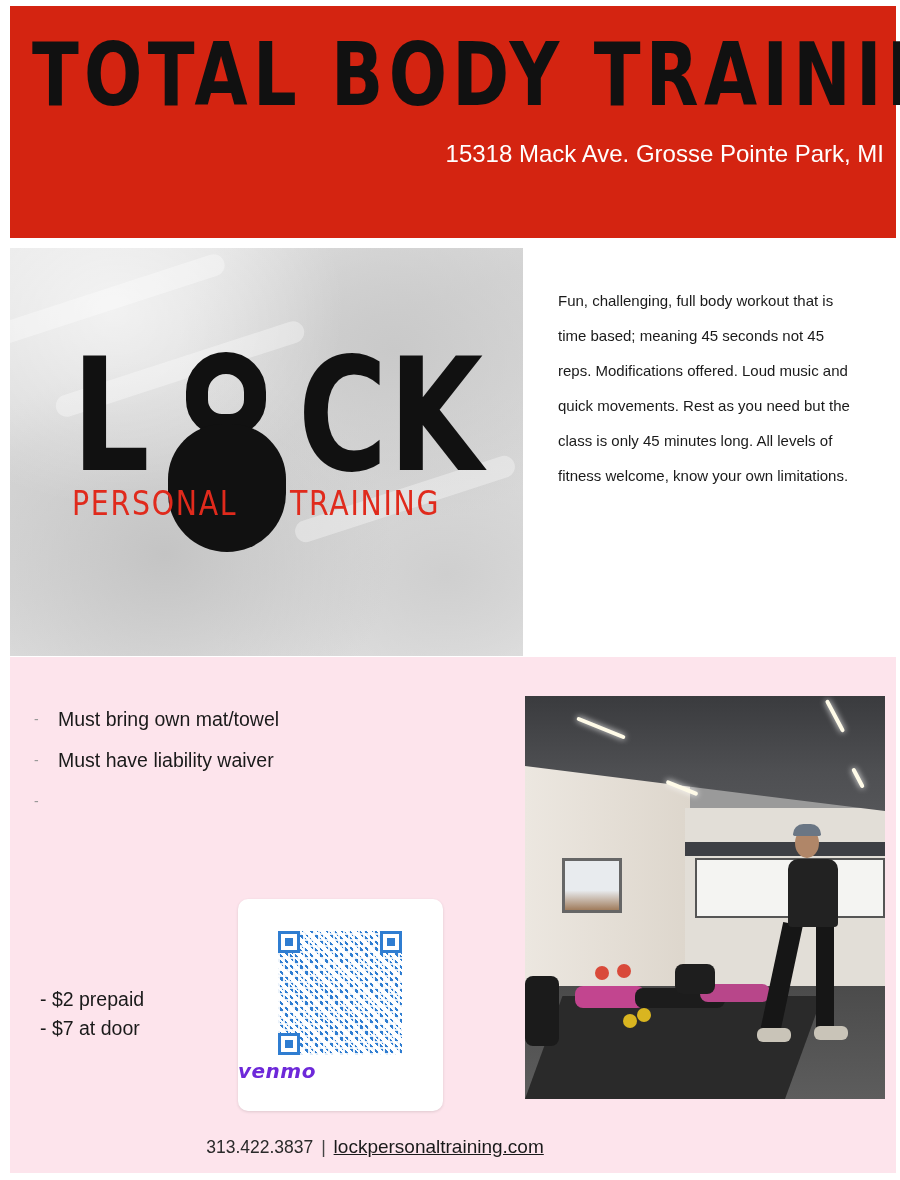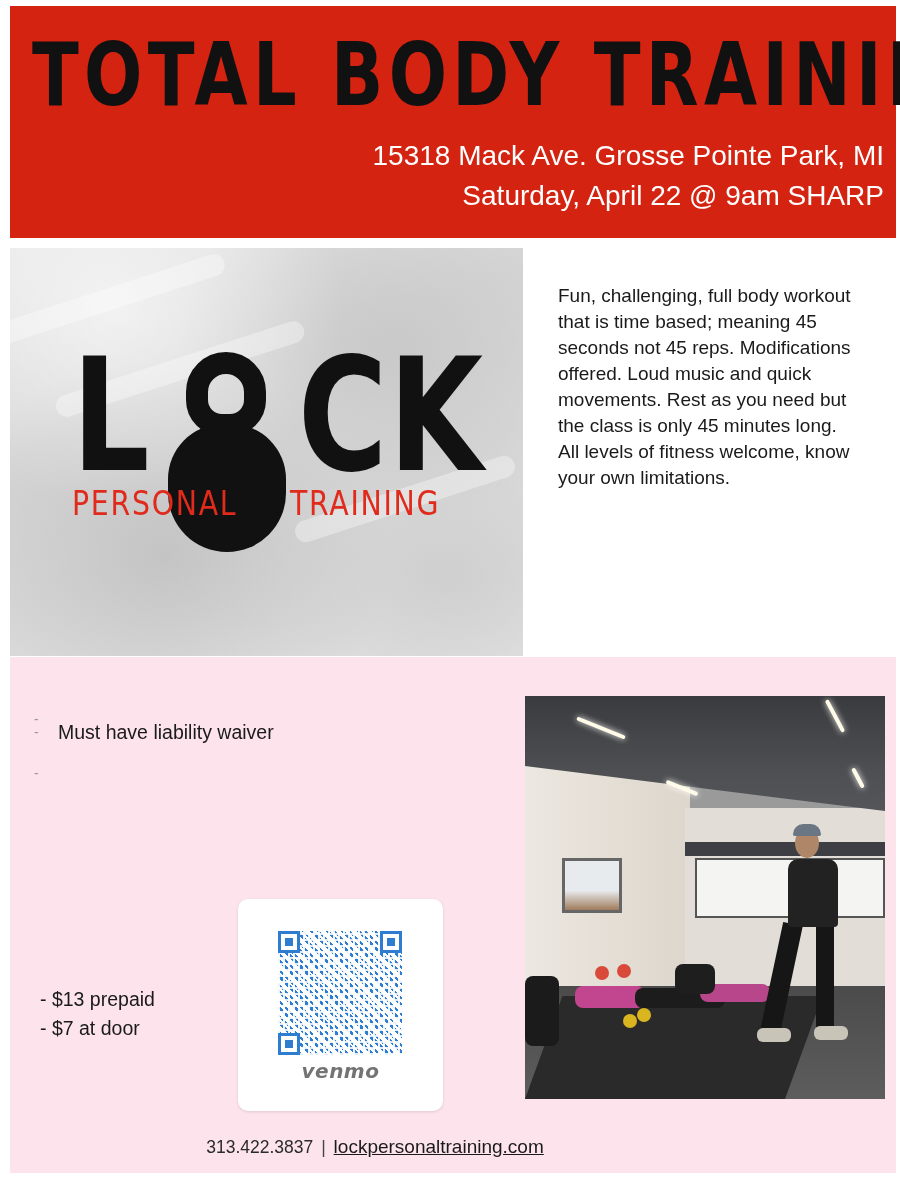--- a/index.html
+++ b/index.html
@@ -13,21 +13,21 @@
   }
   .banner-title {
     position: absolute; left: 22px; top: 18px; width: 850px;
     font-family: "DejaVu Sans", sans-serif; font-weight: 900;
     font-size: 78px; line-height: 90px; letter-spacing: 6px;
     color: #111; text-align: center;
     transform: scaleX(0.88) scaleY(1.12); transform-origin: left top;
     white-space: nowrap;
   }
   .banner-address, .banner-date {
-    position: absolute; right: 12px; color: #fff; font-size: 28px; text-align: right;
+    position: absolute; right: 12px; color: #fff; font-size: 24px; text-align: right;
     font-family: "Liberation Sans", sans-serif; white-space: nowrap;
   }
   .banner-address { top: 134px; }
   .banner-date { top: 174px; }
 
   
   .logo-block {
     position: absolute; left: 10px; top: 248px; width: 513px; height: 408px;
     background:
       radial-gradient(ellipse at 20% 15%, rgba(255,255,255,0.6) 0%, rgba(255,255,255,0) 40%),
@@ -61,21 +61,21 @@
     position: absolute; top: 138px; color: #e02a1c;
     font-family: "DejaVu Sans", sans-serif; font-size: 33px; line-height: 40px; letter-spacing: 2px;
     transform: scaleX(0.86); transform-origin: left top; white-space: nowrap;
   }
   .logo-sub.left { left: 0; }
   .logo-sub.right { left: 218px; }
 
   
   .description {
     position: absolute; left: 558px; top: 283px; width: 300px;
-    font-size: 19px; line-height: 26px; color: #1a1a1a;
+    font-size: 15px; line-height: 35px; color: #1a1a1a;
   }
 
   
   .pink {
     position: absolute; left: 10px; top: 657px; width: 886px; height: 516px;
     background: #fde4ec;
   }
   .req-list { position: absolute; left: 32px; top: 705px; width: 420px; list-style: none; }
   .req-item { position: relative; padding-left: 26px; font-size: 19.5px; line-height: 28px; color: #1a1a1a; margin-bottom: 13px; }
   .req-item .dash { position: absolute; left: 2px; top: 0; color: #999; font-size: 14px; }
@@ -96,23 +96,23 @@
       repeating-linear-gradient(45deg, #2f7dd1 0 3px, #fff 3px 5px, #2f7dd1 5px 7px, #fff 7px 11px);
   }
   .qr .finder {
     position: absolute; width: 22px; height: 22px; border: 3px solid #2f7dd1; background: #fff;
   }
   .qr .finder::after {
     content: ""; position: absolute; left: 4px; top: 4px; width: 8px; height: 8px; background: #2f7dd1;
   }
   .qr .f1 { left: 0; top: 0; } .qr .f2 { right: 0; top: 0; } .qr .f3 { left: 0; bottom: 0; }
   .venmo-label {
-    position: absolute; left: 0; width: 205px; top: 160px; text-align: center;
+    position: absolute; left: 0; width: 205px; top: 160px; text-align: left;
     font-family: "DejaVu Sans", sans-serif; font-weight: 700; font-style: italic;
-    font-size: 20px; color: #737373; letter-spacing: 0.5px;
+    font-size: 20px; color: #6d28d9; letter-spacing: 0.5px;
   }
 
   
   .photo {
     position: absolute; left: 525px; top: 696px; width: 360px; height: 403px; overflow: hidden;
     background: #9a9a9a;
   }
   .ceiling { position: absolute; left: 0; top: 0; width: 360px; height: 125px;
     background: linear-gradient(180deg, #3a3b3e 0%, #4e4f52 60%, #56575a 100%);
     clip-path: polygon(0 0, 100% 0, 100% 92%, 0 56%); }
@@ -141,21 +141,20 @@
   }
   .footer .sep { margin: 0 3px; color: #444; }
   .footer .link { color: #1a1a1a; text-decoration: underline; font-size: 19px; }
 </style>
 </head>
 <body>
 
 <div class="banner">
   <div class="banner-title">TOTAL BODY TRAINING</div>
   <div class="banner-address">15318 Mack Ave. Grosse Pointe Park, MI</div>
-  <div class="banner-date">Saturday, April 22 @ 9am SHARP</div>
 </div>
 
 <div class="logo-block">
   <div class="bar" style="left:-20px; top:40px; width:240px;"></div>
   <div class="bar" style="left:40px; top:110px; width:260px;"></div>
   <div class="bar" style="left:280px; top:240px; width:230px;"></div>
   <div class="logo-wrap">
     <div class="logo-L">L</div>
     <div class="kettle-top"></div>
     <div class="kettle-body"></div>
@@ -165,32 +164,33 @@
   </div>
 </div>
 
 <div class="description">Fun, challenging, full body workout that is time based; meaning 45 seconds not 45 reps. Modifications offered. Loud music and quick movements. Rest as you need but the class is only 45 minutes long. All levels of fitness welcome, know your own limitations.</div>
 
 <div class="pink"></div>
 
 <ul class="req-list">
   <li class="req-item">
     <span class="dash">-</span>
+    <span>Must bring own mat/towel</span>
   </li>
   <li class="req-item">
     <span class="dash">-</span>
     <span>Must have liability waiver</span>
   </li>
   <li class="req-item">
     <span class="dash">-</span>
   </li>
 </ul>
 
 <ul class="price-list">
-  <li class="price-item">- $13 prepaid</li>
+  <li class="price-item">- $2 prepaid</li>
   <li class="price-item">- $7 at door</li>
 </ul>
 
 <div class="qr-card">
   <div class="qr">
     <div class="finder f1"></div>
     <div class="finder f2"></div>
     <div class="finder f3"></div>
   </div>
   <div class="venmo-label">venmo</div>

